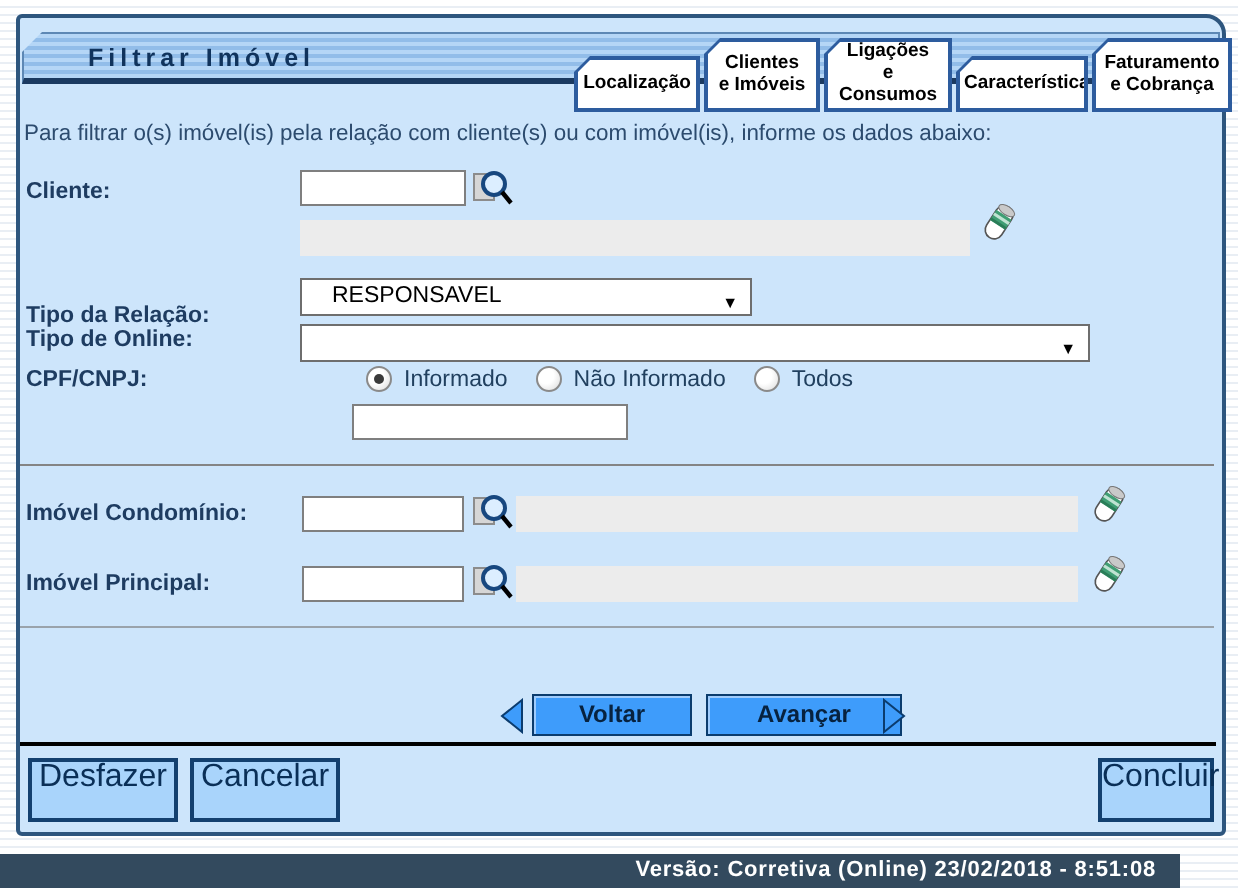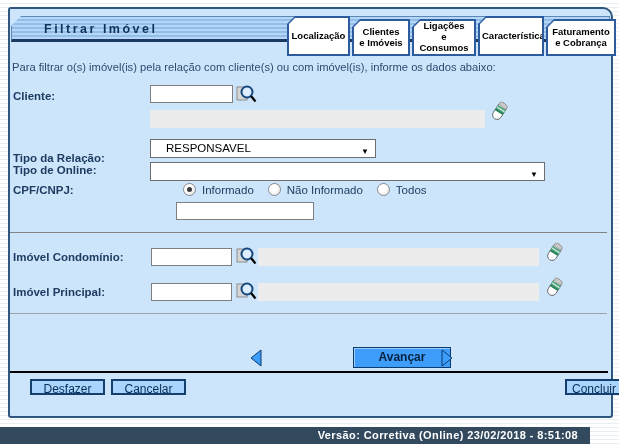--- a/index.html
+++ b/index.html
@@ -39,21 +39,21 @@
     background:#2d5c9e;padding:2px;box-sizing:border-box;margin-top:48px;
   }
   .tab-inner{
     clip-path:polygon(6px 0,100% 0,100% 100%,0 100%,0 6px);
     background:#ffffff;height:100%;box-sizing:border-box;
     display:flex;flex-direction:column;justify-content:center;
     text-align:center;font-size:9.5px;font-weight:bold;color:#000;
     line-height:1.15;padding:1px 2px;
   }
   .tab.tall{height:37px;}
-  .tab.short{height:40px;}
+  .tab.short{height:28px;}
   
   #instruction{
     position:absolute;left:12px;top:61px;font-size:11.2px;color:#2c4b6e;white-space:nowrap;
   }
   .flabel{
     position:absolute;left:13px;font-size:11.5px;font-weight:bold;color:#1e3c61;white-space:nowrap;
   }
   
   .tinput{
     position:absolute;height:18px;background:#ffffff;border:1px solid #7f7f7f;
@@ -90,23 +90,23 @@
   
   .navbtn{
     position:absolute;height:21px;background:#3e9cfb;border:1px solid #0b3c6e;
     box-sizing:border-box;font-size:12px;font-weight:bold;color:#07223f;
     text-align:center;line-height:19px;cursor:pointer;
     box-shadow:inset 1px 1px 0 #9fccfd;
   }
   .navarrow{position:absolute;width:12px;height:18px;cursor:pointer;}
   
   .actbtn{
-    position:absolute;height:16px;background:#a9d4fb;border:2px solid #13406f;
-    box-sizing:border-box;font-size:12px;color:#0a2f57;text-align:center;
-    line-height:16px;cursor:pointer;margin-left:16px;
+    position:absolute;height:32px;background:#a9d4fb;border:2px solid #13406f;
+    box-sizing:border-box;font-size:16px;color:#0a2f57;text-align:center;
+    line-height:16px;cursor:pointer;
   }
   #blackline{position:absolute;left:10px;top:371px;width:598px;height:2px;background:#000;}
   
   #footer{
     position:absolute;left:0;top:427px;width:590px;height:17px;background:#334a5e;
     color:#ffffff;font-size:11px;font-weight:bold;letter-spacing:0.4px;
     text-align:right;line-height:17px;box-sizing:border-box;padding-right:12px;
   }
   .icon{position:absolute;}
 </style>
@@ -246,20 +246,21 @@
     </svg>
   </span>
 
   <div class="divider" style="top:313px;background:#9aa3ab"></div>
 
   <span class="navarrow" style="left:250px;top:349px">
     <svg width="12" height="18" viewBox="0 0 12 18">
         <polygon points="11,1 1,9 11,17" fill="#3e9cfb" stroke="#0b3c6e"></polygon>
       </svg>
   </span>
+  <div class="navbtn" style="left:266px;top:347px;width:80px">Voltar</div>
   <div class="navbtn" style="left:353px;top:347px;width:98px">Avançar</div>
   <span class="navarrow" style="left:441px;top:349px">
     <svg width="12" height="18" viewBox="0 0 12 18">
         <polygon points="1,1 11,9 1,17" fill="#3e9cfb" stroke="#0b3c6e"></polygon>
       </svg>
   </span>
 
   <div id="blackline"></div>
 
   <div class="actbtn" style="left:14px;top:379px;width:75px">Desfazer</div>

